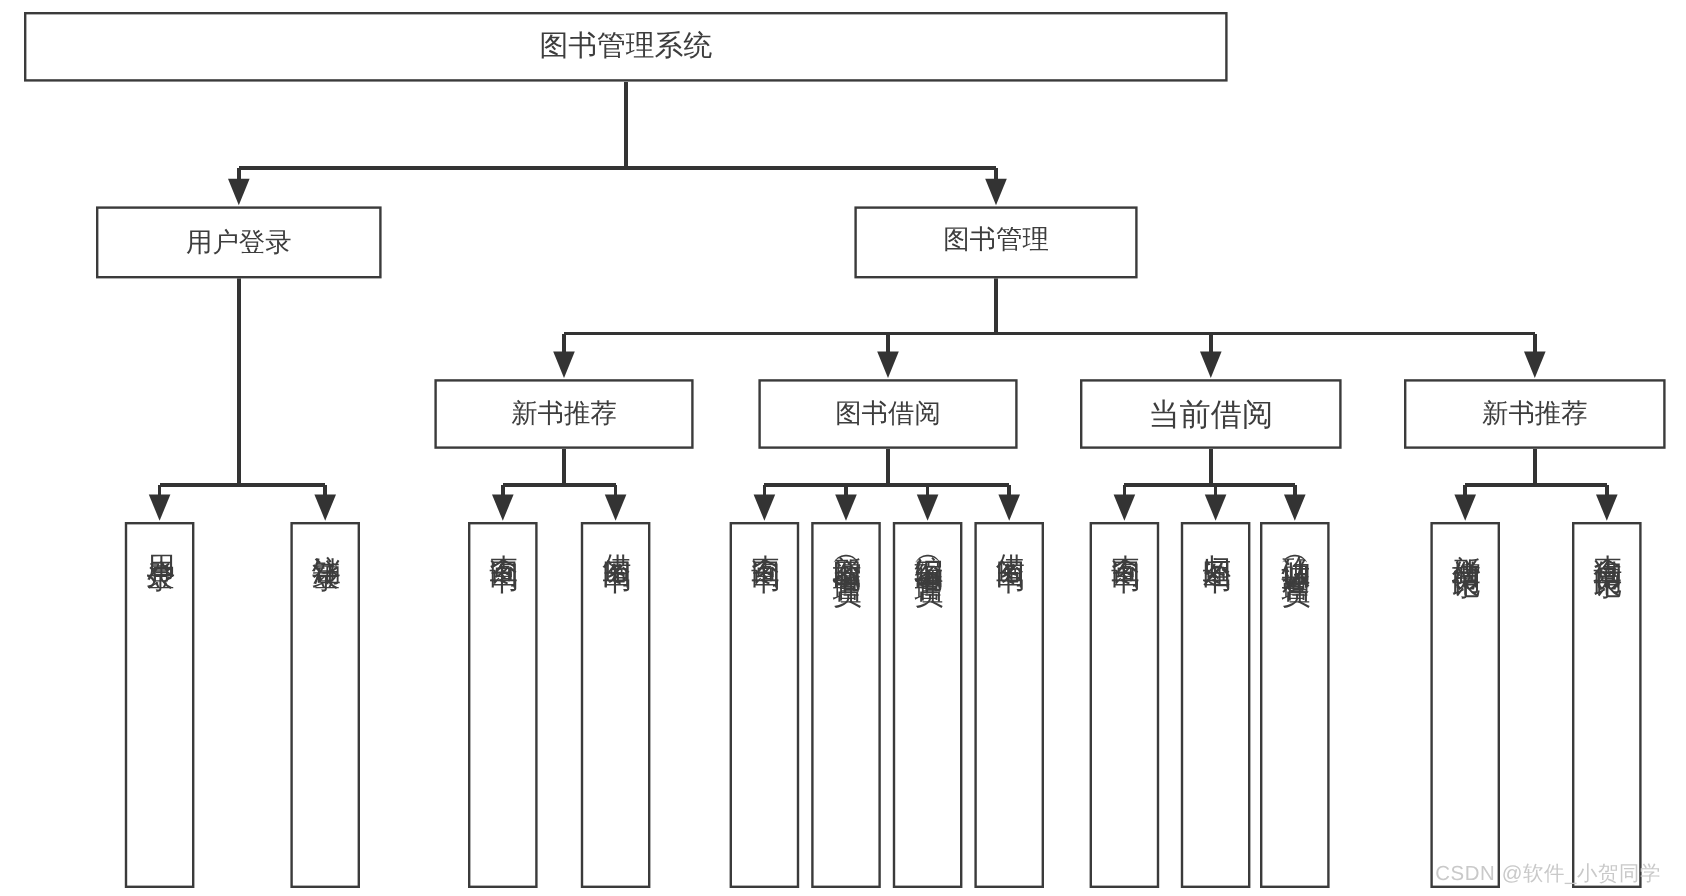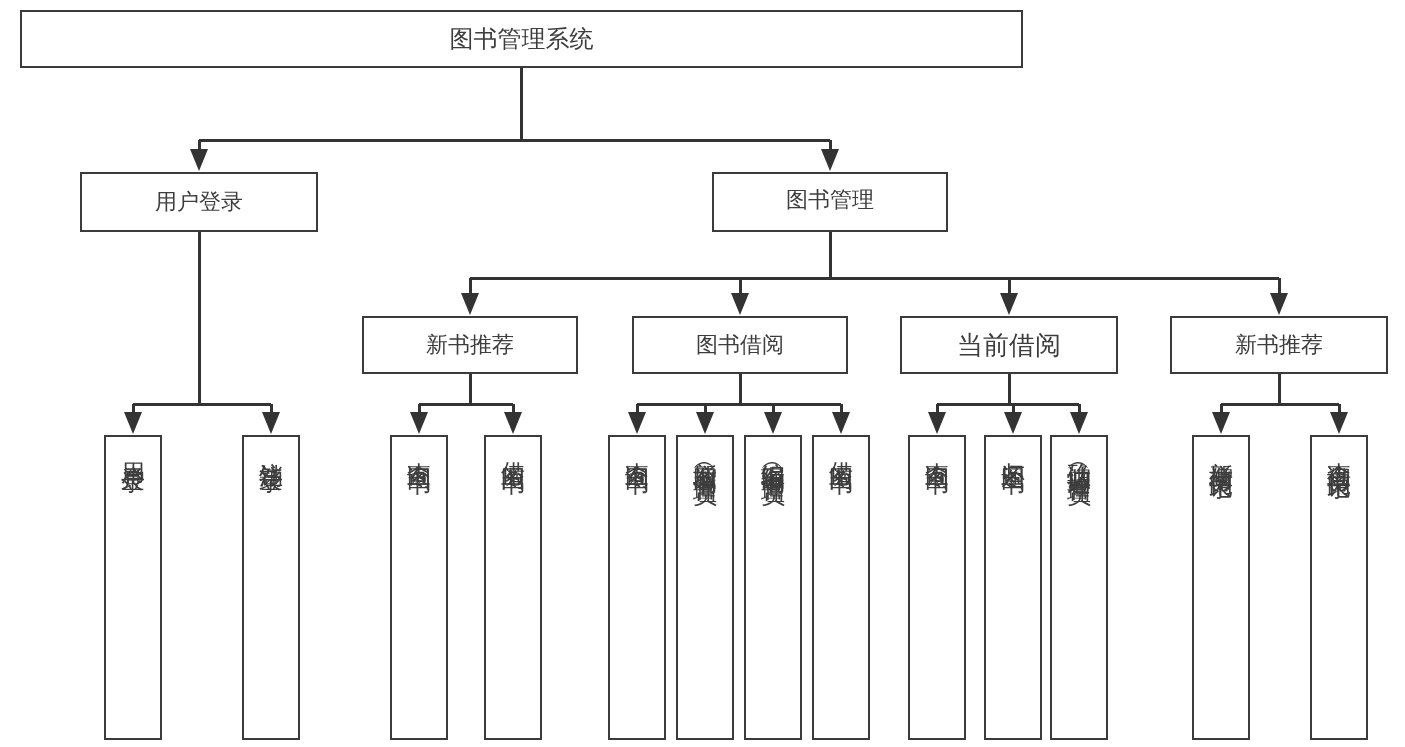--- a/index.html
+++ b/index.html
@@ -177,14 +177,15 @@
         <span class="node-label" style="font-size: 24px;">确认归还（管理员）</span>
       </div>
       <div class="node vertical" style="left: 1192px; top: 435px; width: 58px; height: 305px;">
         <span class="node-label" style="font-size: 24px;">新增借阅记录</span>
       </div>
       <div class="node vertical" style="left: 1310px; top: 435px; width: 58px; height: 305px;">
         <span class="node-label" style="font-size: 24px;">查询借阅记录</span>
       </div>
     </div>
 
+  <div class="watermark" style="left:1196px; top:716px;">CSDN @软件_小贺同学</div>
 
 </div>
 
 </body></html>

